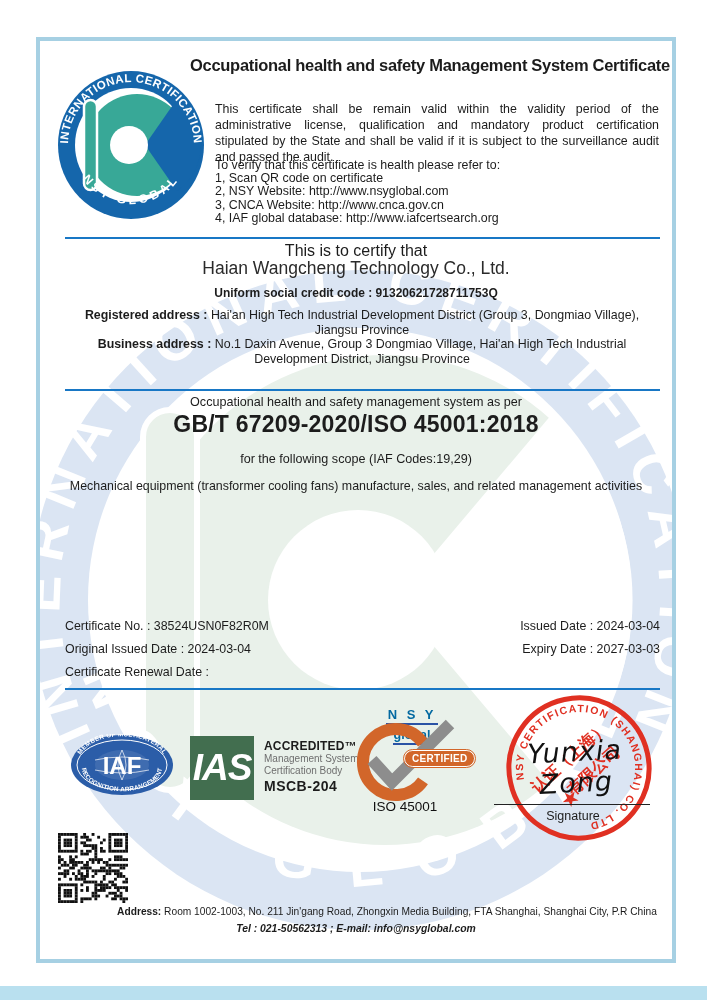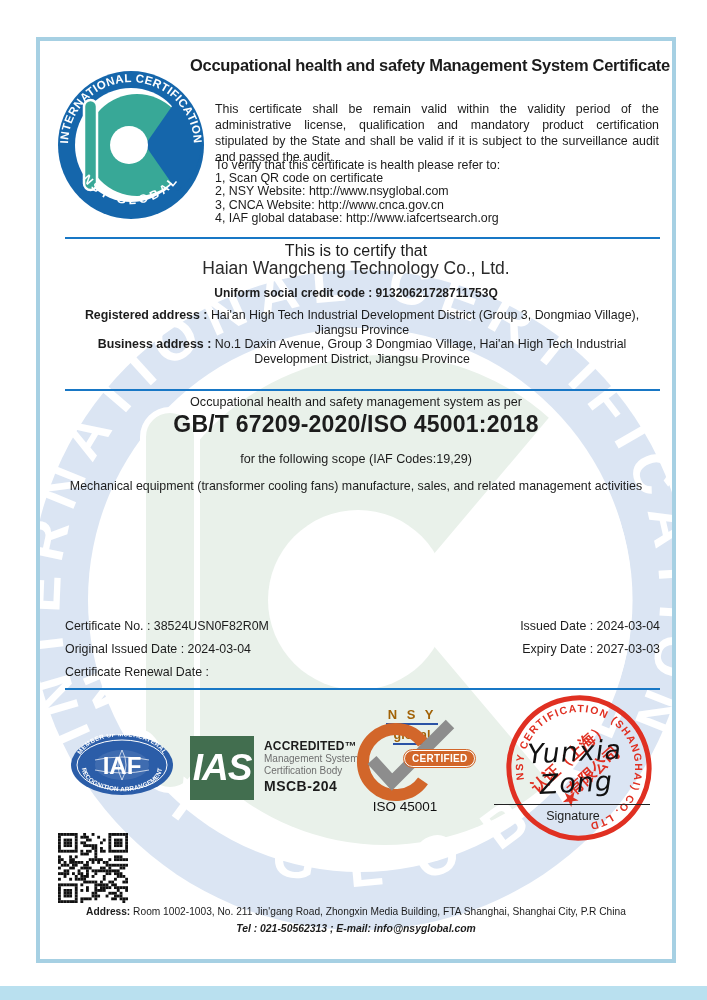--- a/index.html
+++ b/index.html
@@ -27,33 +27,33 @@
   .det{font-size:12.4px;}
   .det-l{left:65px;}
   .det-r{right:47px;text-align:right;}
   .ias-box{left:190px;top:736px;width:64px;height:64px;background:#426e4f;color:#fff;
            display:flex;align-items:center;justify-content:center;font-size:37px;font-weight:bold;
            font-style:italic;letter-spacing:-1px;}
   .ias-txt{left:264px;top:740px;width:130px;line-height:1;}
   .ias-acc{font-size:12px;font-weight:bold;letter-spacing:0.2px;}
   .ias-sub{font-size:10px;color:#6e6e6e;margin-top:2px;}
   .ias-code{font-size:14px;font-weight:bold;margin-top:3px;letter-spacing:0.5px;}
-  .nsy-brand{left:372px;top:705px;width:80px;text-align:center;color:#a16207;font-weight:bold;}
+  .nsy-brand{left:372px;top:705px;width:80px;text-align:center;color:#0369a1;font-weight:bold;}
   .nsy-brand .l1{display:inline-block;font-size:13px;letter-spacing:3px;border-bottom:2px solid #2b53a5;padding:0 2px 1px 2px;}
   .nsy-brand .l2{display:inline-block;font-size:12.5px;border-bottom:2px solid #2b53a5;padding:0 1px 1px 1px;margin-top:1px;}
   .pill{left:404px;top:750px;background:#d2662a;color:#fff;font-size:10px;font-weight:bold;
         padding:2px 7px;border:1px solid #fff;outline:1px solid #d2662a;border-radius:10px;letter-spacing:0.3px;}
   .iso{left:360px;top:799px;width:90px;text-align:center;font-size:13.5px;color:#111;}
   .stampwrap{left:504px;top:693px;width:150px;height:150px;transform:rotate(-12deg);}
   .sig{left:488px;top:736px;width:175px;text-align:center;font-family:"DejaVu Sans",sans-serif;
        font-style:italic;font-size:27px;letter-spacing:1px;color:#111;transform:rotate(-3deg);z-index:5;}
   .sigline{left:494px;top:804px;width:156px;border-top:1.5px solid #222;z-index:6;}
   .siglabel{left:533px;top:809px;width:80px;text-align:center;font-size:12.5px;z-index:6;}
   .f-company{left:36px;top:874px;width:640px;font-size:17px;color:#222;}
-  .f-addr{left:36px;top:906px;width:640px;font-size:10.2px;}
+  .f-addr{left:36px;top:906px;width:640px;font-size:10.2px;padding-left:31px;}
   .f-tel{left:36px;top:923px;width:640px;font-size:10.4px;font-weight:600;font-style:italic;}
   .bottom-strip{position:absolute;left:0;top:986px;width:707px;height:14px;background:#b9e0ef;}
   .z2{z-index:2;}
 </style>
 </head>
 <body>
 
 <div class="page">
 
   <div class="cert">

